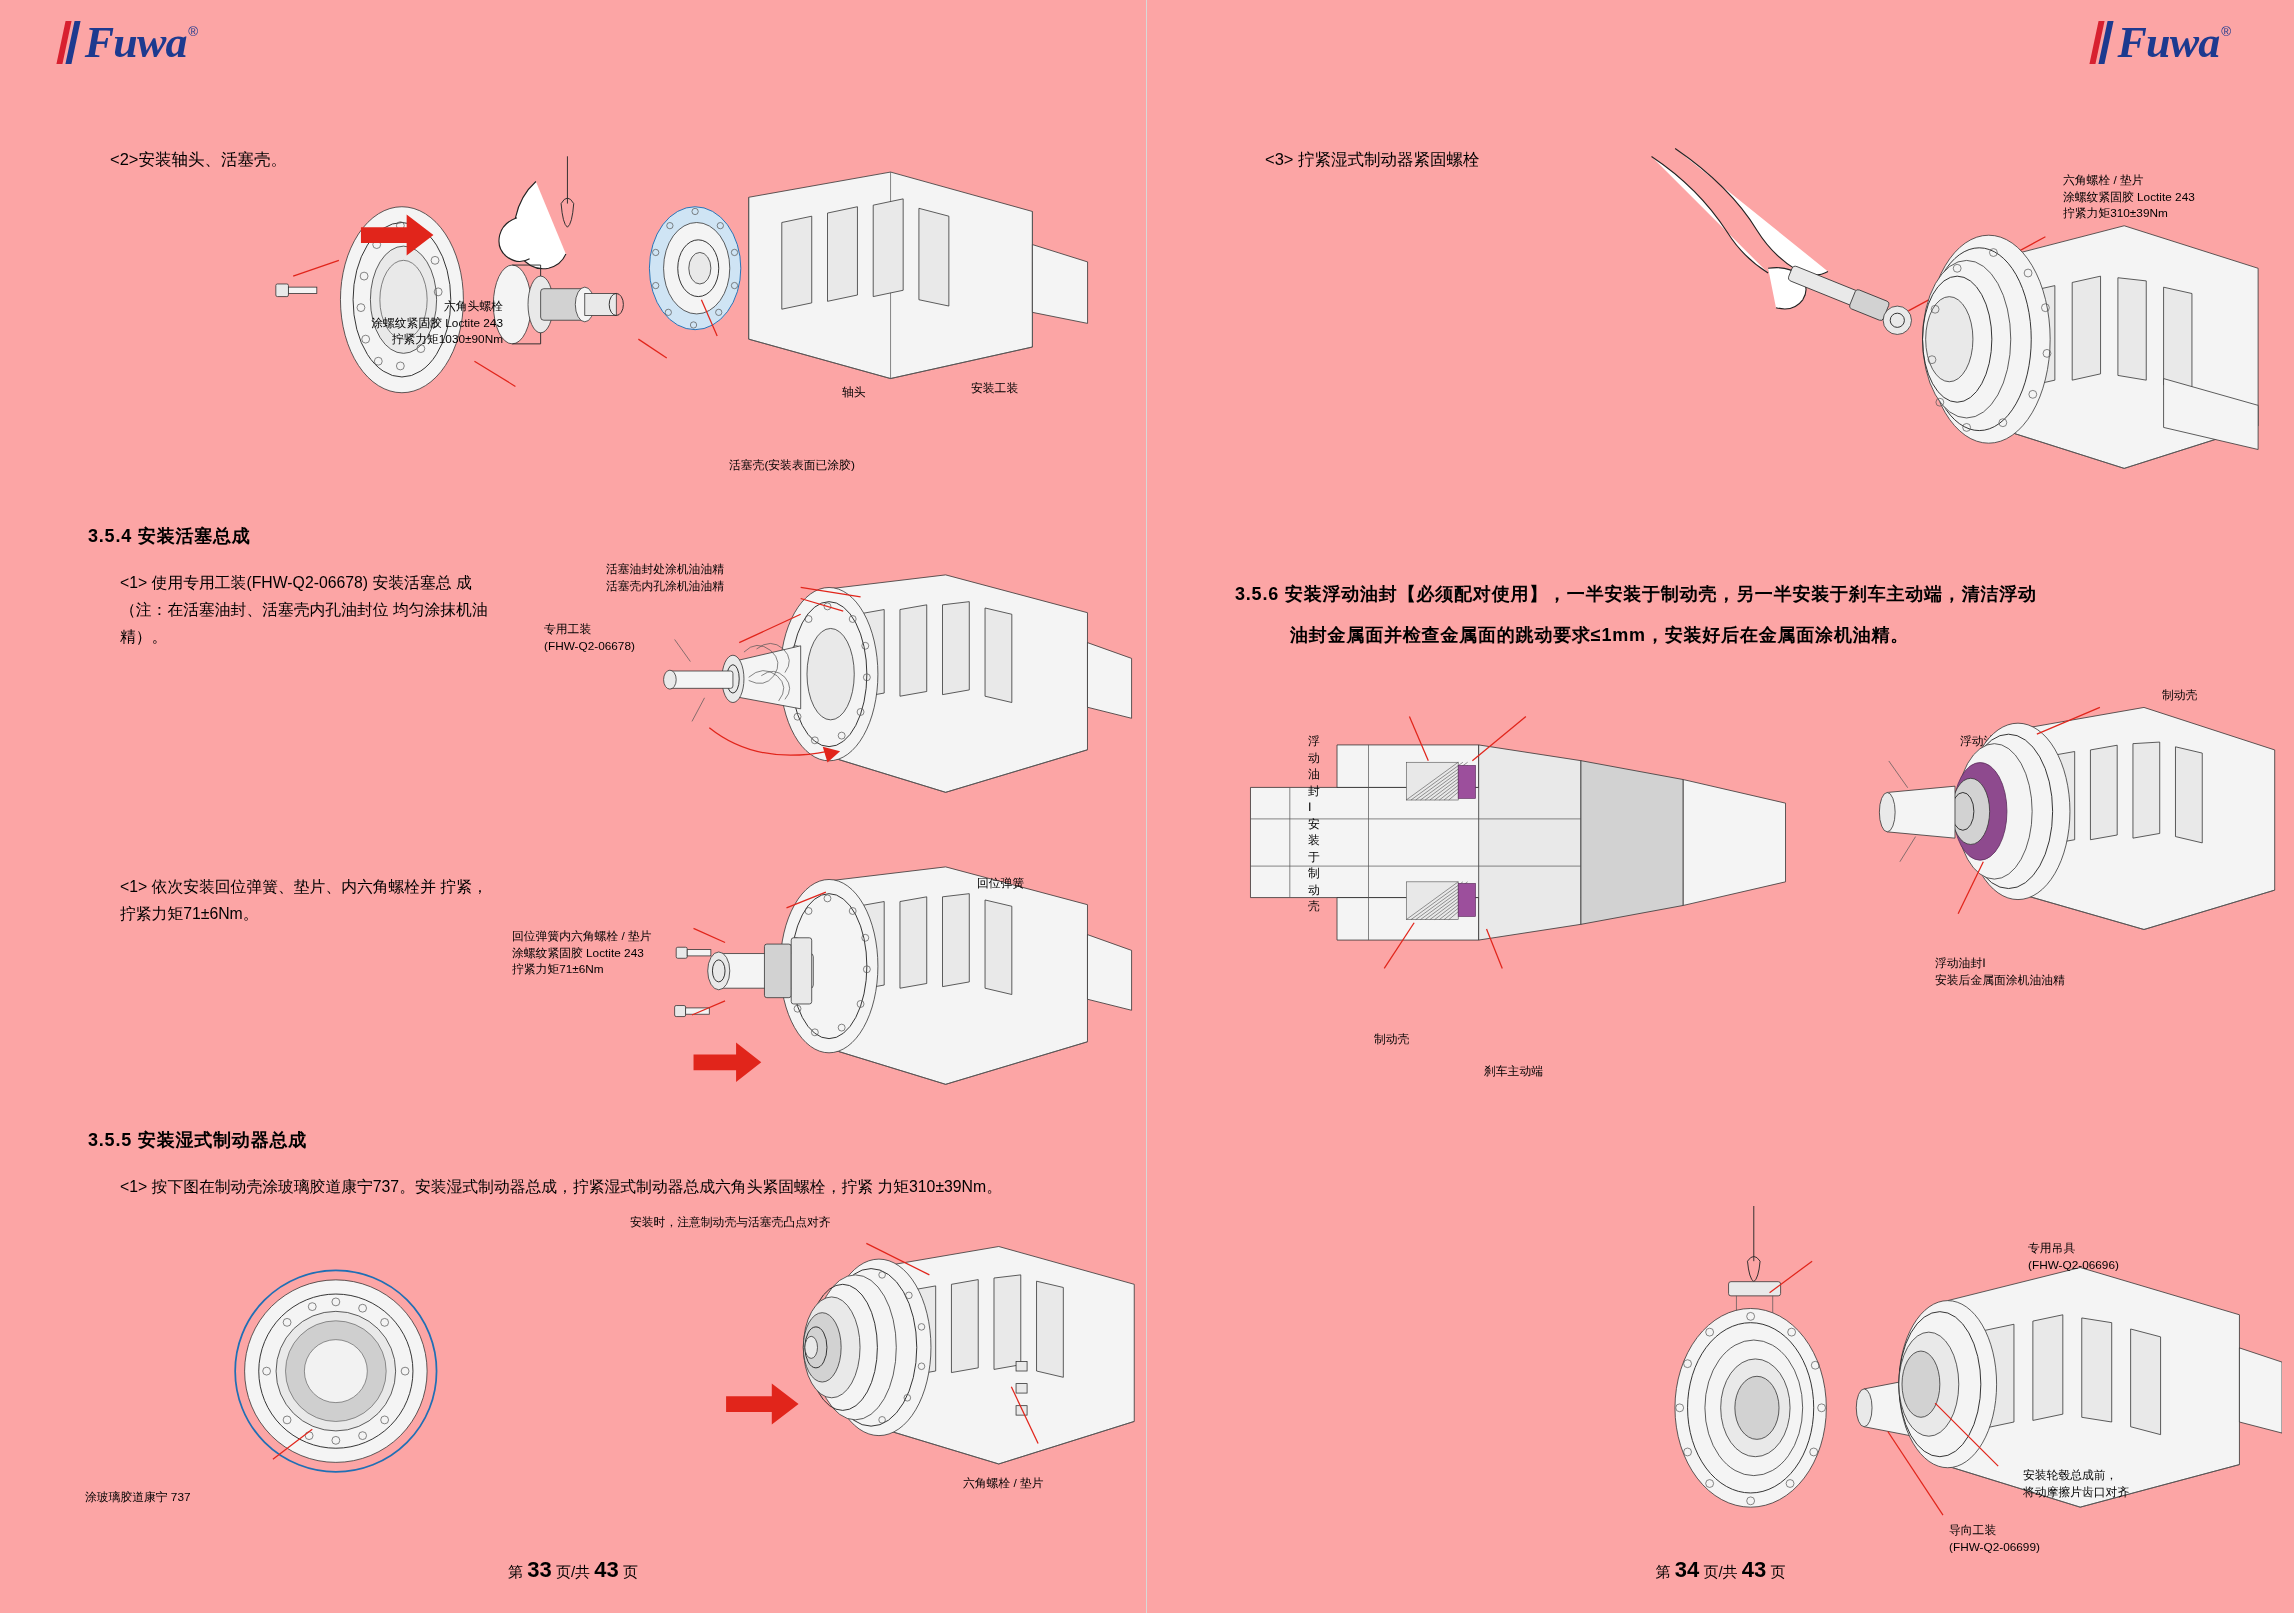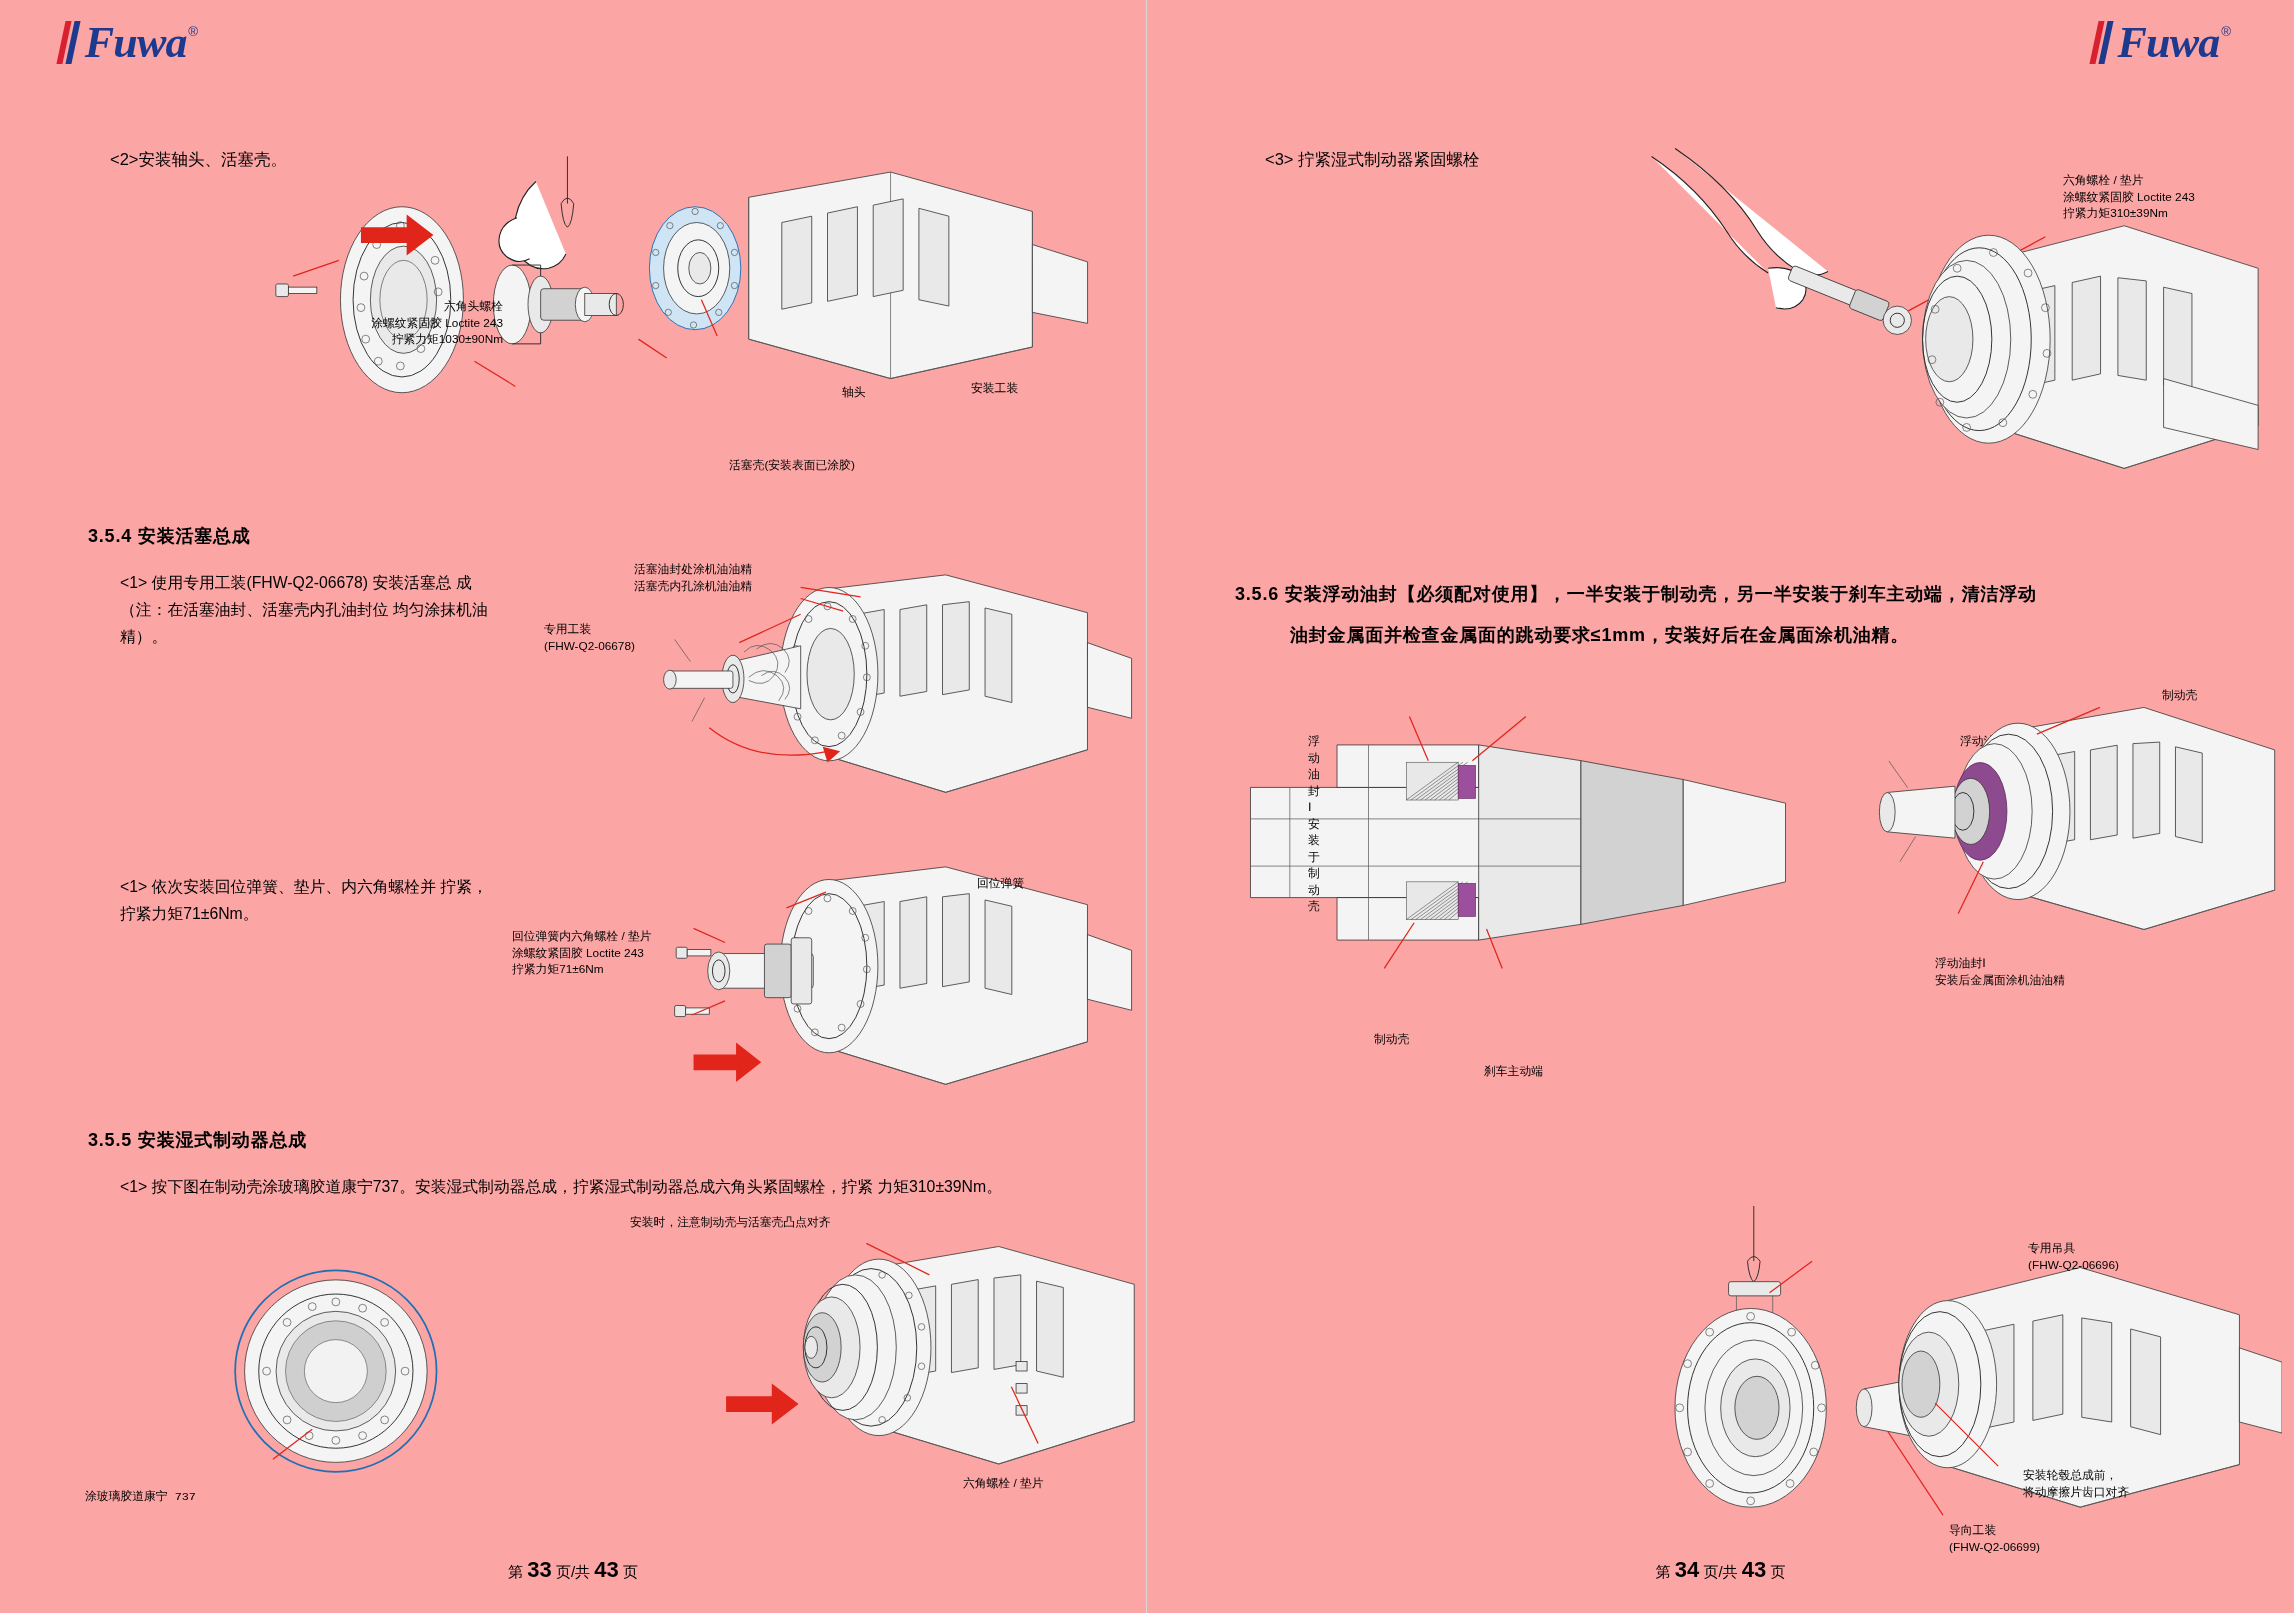--- a/index.html
+++ b/index.html
@@ -264,21 +264,21 @@
 
         <path class="lead" d="M80 204 q60 48 150 30" stroke-width="2.2"></path>
         <path class="arrow-red" d="M224 228 l22 6 l-16 14 z"></path>
 
         <path class="lead" d="M196 60 L118 96"></path>
         <path class="lead" d="M196 40 L250 56"></path>
         <path class="lead" d="M196 26 L272 38"></path>
       </svg>
     </div>
 
-    <div class="callout" style="left:634px; top:561px;">活塞油封处涂机油油精
+    <div class="callout" style="left:606px; top:561px;">活塞油封处涂机油油精
 活塞壳内孔涂机油油精</div>
     <div class="callout" style="left:544px; top:621px;">专用工装
 (FHW-Q2-06678)</div>
 
     <div class="body-txt" style="left:120px; top:873px; width:378px;">&lt;1&gt; 依次安装回位弹簧、垫片、内六角螺栓并
 拧紧，拧紧力矩71±6Nm。</div>
 
     <div class="fig" style="left:646px; top:859px;">
       <svg width="489" height="260" viewBox="0 0 620 330">
         <path class="ltfill" d="M230 28 L380 10 L560 58 L560 232 L380 286 L230 240 Z"></path>
@@ -357,21 +357,21 @@
             <circle cx="114" cy="78" r="5"></circle>
           <circle cx="146" cy="58" r="5"></circle>
             <circle cx="210" cy="60" r="5"></circle>
           <circle cx="210" cy="222" r="5"></circle>
             <circle cx="142" cy="222" r="5"></circle>
         </g>
         <path class="lead" d="M96 252 L146 214"></path>
       </svg>
     </div>
 
-    <div class="callout" style="left:85px; top:1489px;font-family:Liberation Mono, monospace;">涂玻璃胶道康宁 737</div>
+    <div class="callout" style="left:85px; top:1489px;">涂玻璃胶道康宁 737</div>
 
     <div class="fig" style="left:693px; top:1229px;">
       <svg width="457" height="284" viewBox="0 0 580 360">
         <path class="ltfill" d="M236 48 L388 22 L560 70 L560 244 L388 298 L236 252 Z"></path>
         <path class="grayfill" d="M274 78 l34 -6 l0 108 l-34 6 z"></path>
         <path class="grayfill" d="M328 70 l34 -6 l0 112 l-34 6 z"></path>
         <path class="grayfill" d="M382 62 l34 -4 l0 114 l-34 6 z"></path>
         <path class="grayfill" d="M436 66 l34 8 l0 114 l-34 -8 z"></path>
         <path class="mech-l" d="M236 252 L388 298 L560 244"></path>
 

